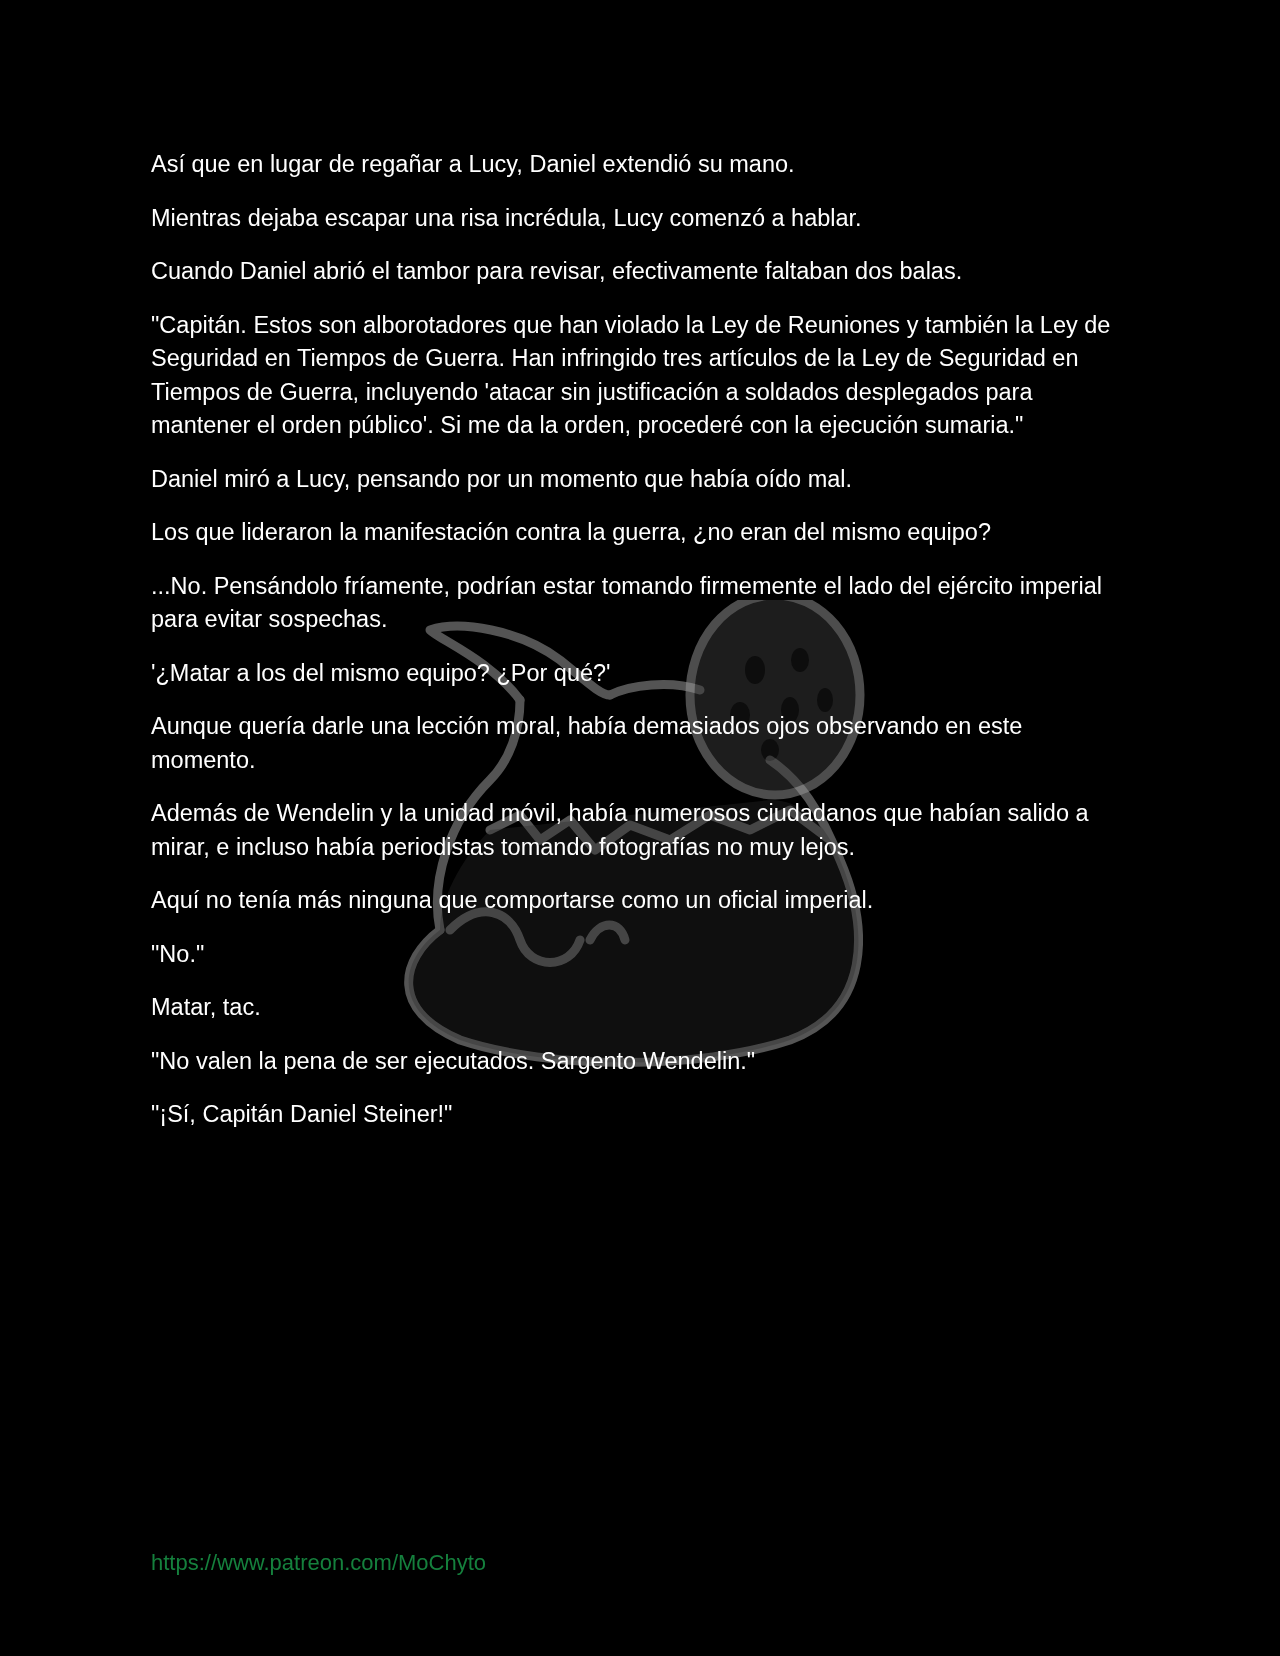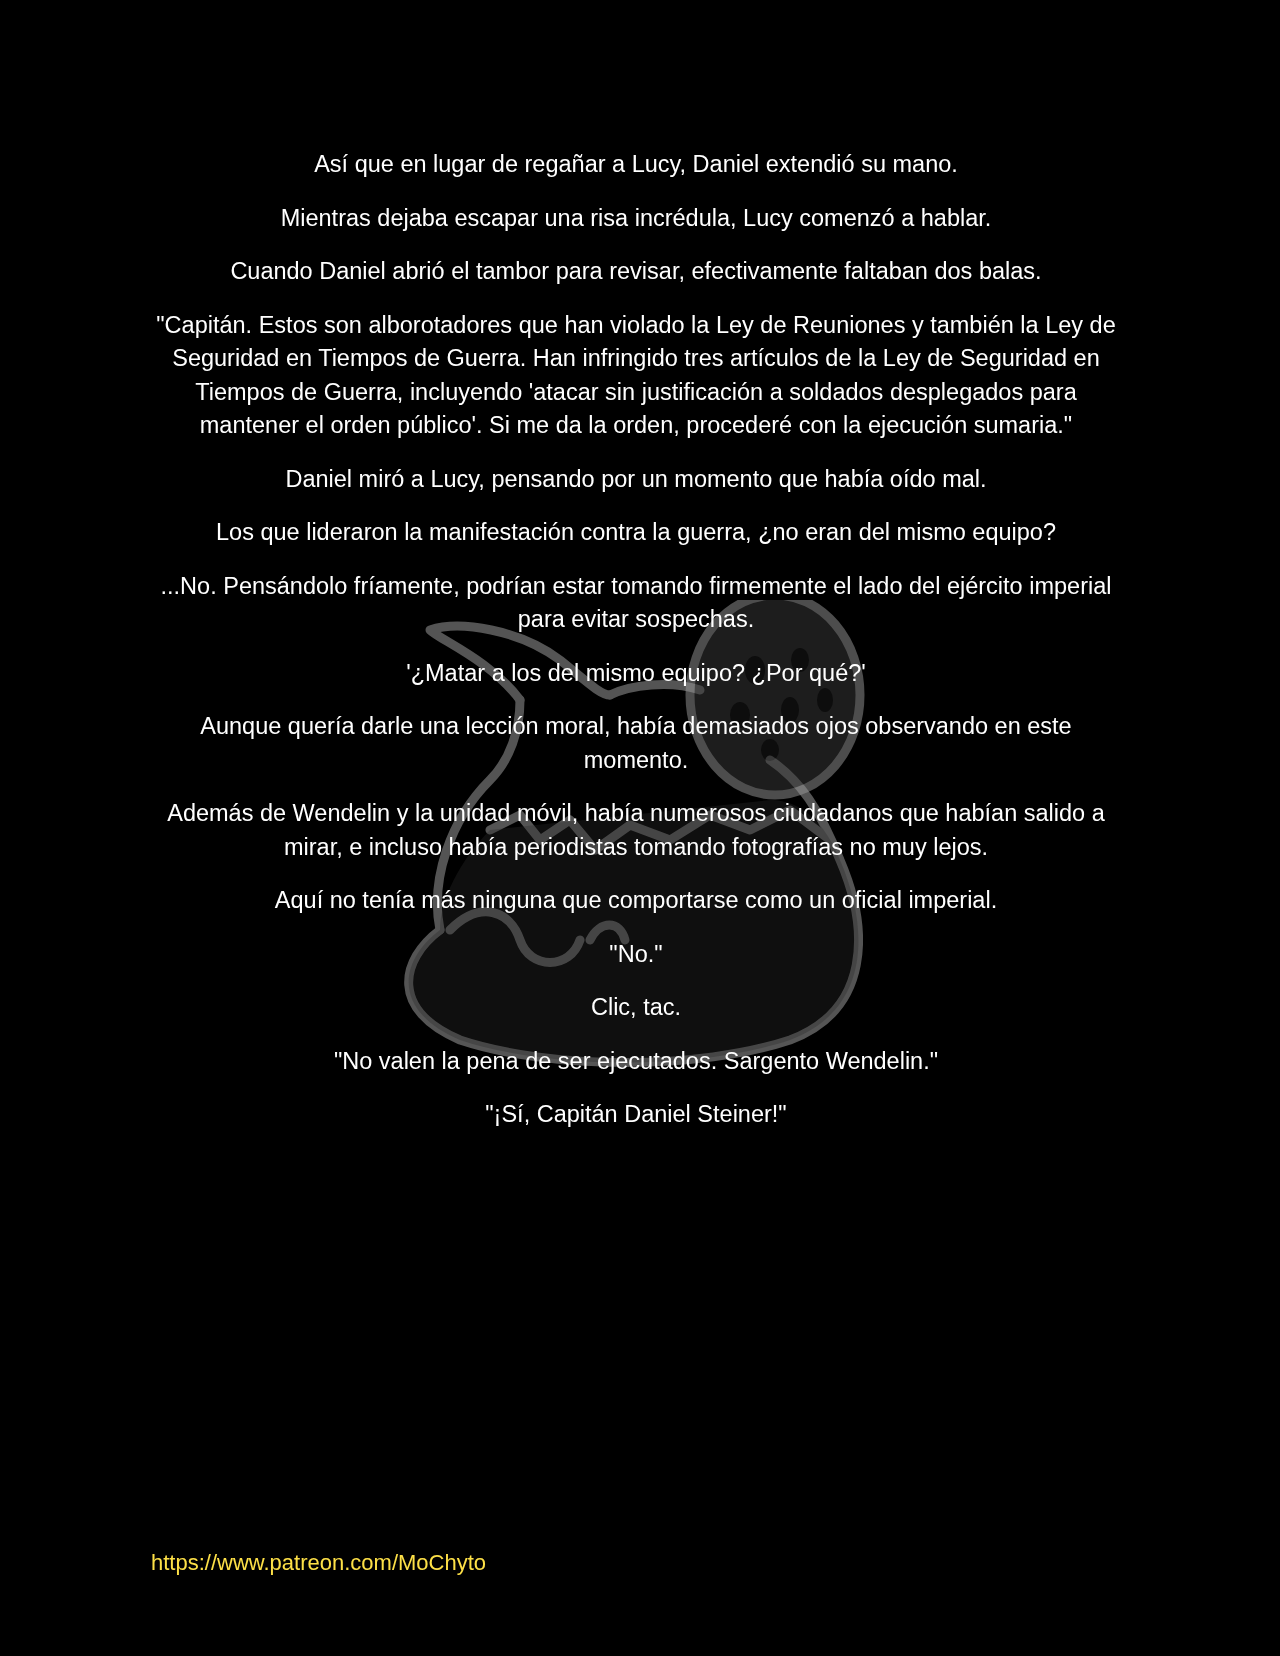--- a/index.html
+++ b/index.html
@@ -30,29 +30,28 @@
       top: 148px;
       width: 970px;
       z-index: 1;
     }
     .para {
       margin: 0 0 20px 0;
       font-size: 23.5px;
       line-height: 33.5px;
       color: #ffffff;
       letter-spacing: 0;
-      text-align: center;
     }
     .footer-link {
       position: absolute;
       left: 151px;
       top: 1548px;
       font-size: 22px;
       line-height: 30px;
-      color: #fde047;
+      color: #15803d;
       text-decoration: none;
       z-index: 1;
     }
   </style>
 </head>
 <body>
 
 <svg class="watermark" viewBox="0 0 520 470" xmlns="http://www.w3.org/2000/svg">
   <g fill="none" stroke="#9a9a9a" stroke-width="9" stroke-linecap="round" stroke-linejoin="round" opacity="0.55">
 
@@ -88,18 +87,18 @@
   <p class="para">Cuando Daniel abrió el tambor para revisar, efectivamente faltaban dos balas.</p>
   <p class="para">"Capitán. Estos son alborotadores que han violado la Ley de Reuniones y también la Ley de Seguridad en Tiempos de Guerra. Han infringido tres artículos de la Ley de Seguridad en Tiempos de Guerra, incluyendo 'atacar sin justificación a soldados desplegados para mantener el orden público'. Si me da la orden, procederé con la ejecución sumaria."</p>
   <p class="para">Daniel miró a Lucy, pensando por un momento que había oído mal.</p>
   <p class="para">Los que lideraron la manifestación contra la guerra, ¿no eran del mismo equipo?</p>
   <p class="para">...No. Pensándolo fríamente, podrían estar tomando firmemente el lado del ejército imperial para evitar sospechas.</p>
   <p class="para">'¿Matar a los del mismo equipo? ¿Por qué?'</p>
   <p class="para">Aunque quería darle una lección moral, había demasiados ojos observando en este momento.</p>
   <p class="para">Además de Wendelin y la unidad móvil, había numerosos ciudadanos que habían salido a mirar, e incluso había periodistas tomando fotografías no muy lejos.</p>
   <p class="para">Aquí no tenía más ninguna que comportarse como un oficial imperial.</p>
   <p class="para">"No."</p>
-  <p class="para">Clic, tac.</p>
+  <p class="para">Matar, tac.</p>
   <p class="para">"No valen la pena de ser ejecutados. Sargento Wendelin."</p>
   <p class="para">"¡Sí, Capitán Daniel Steiner!"</p>
 </div>
 
 <a class="footer-link">https://www.patreon.com/MoChyto</a>
 
 </body></html>

